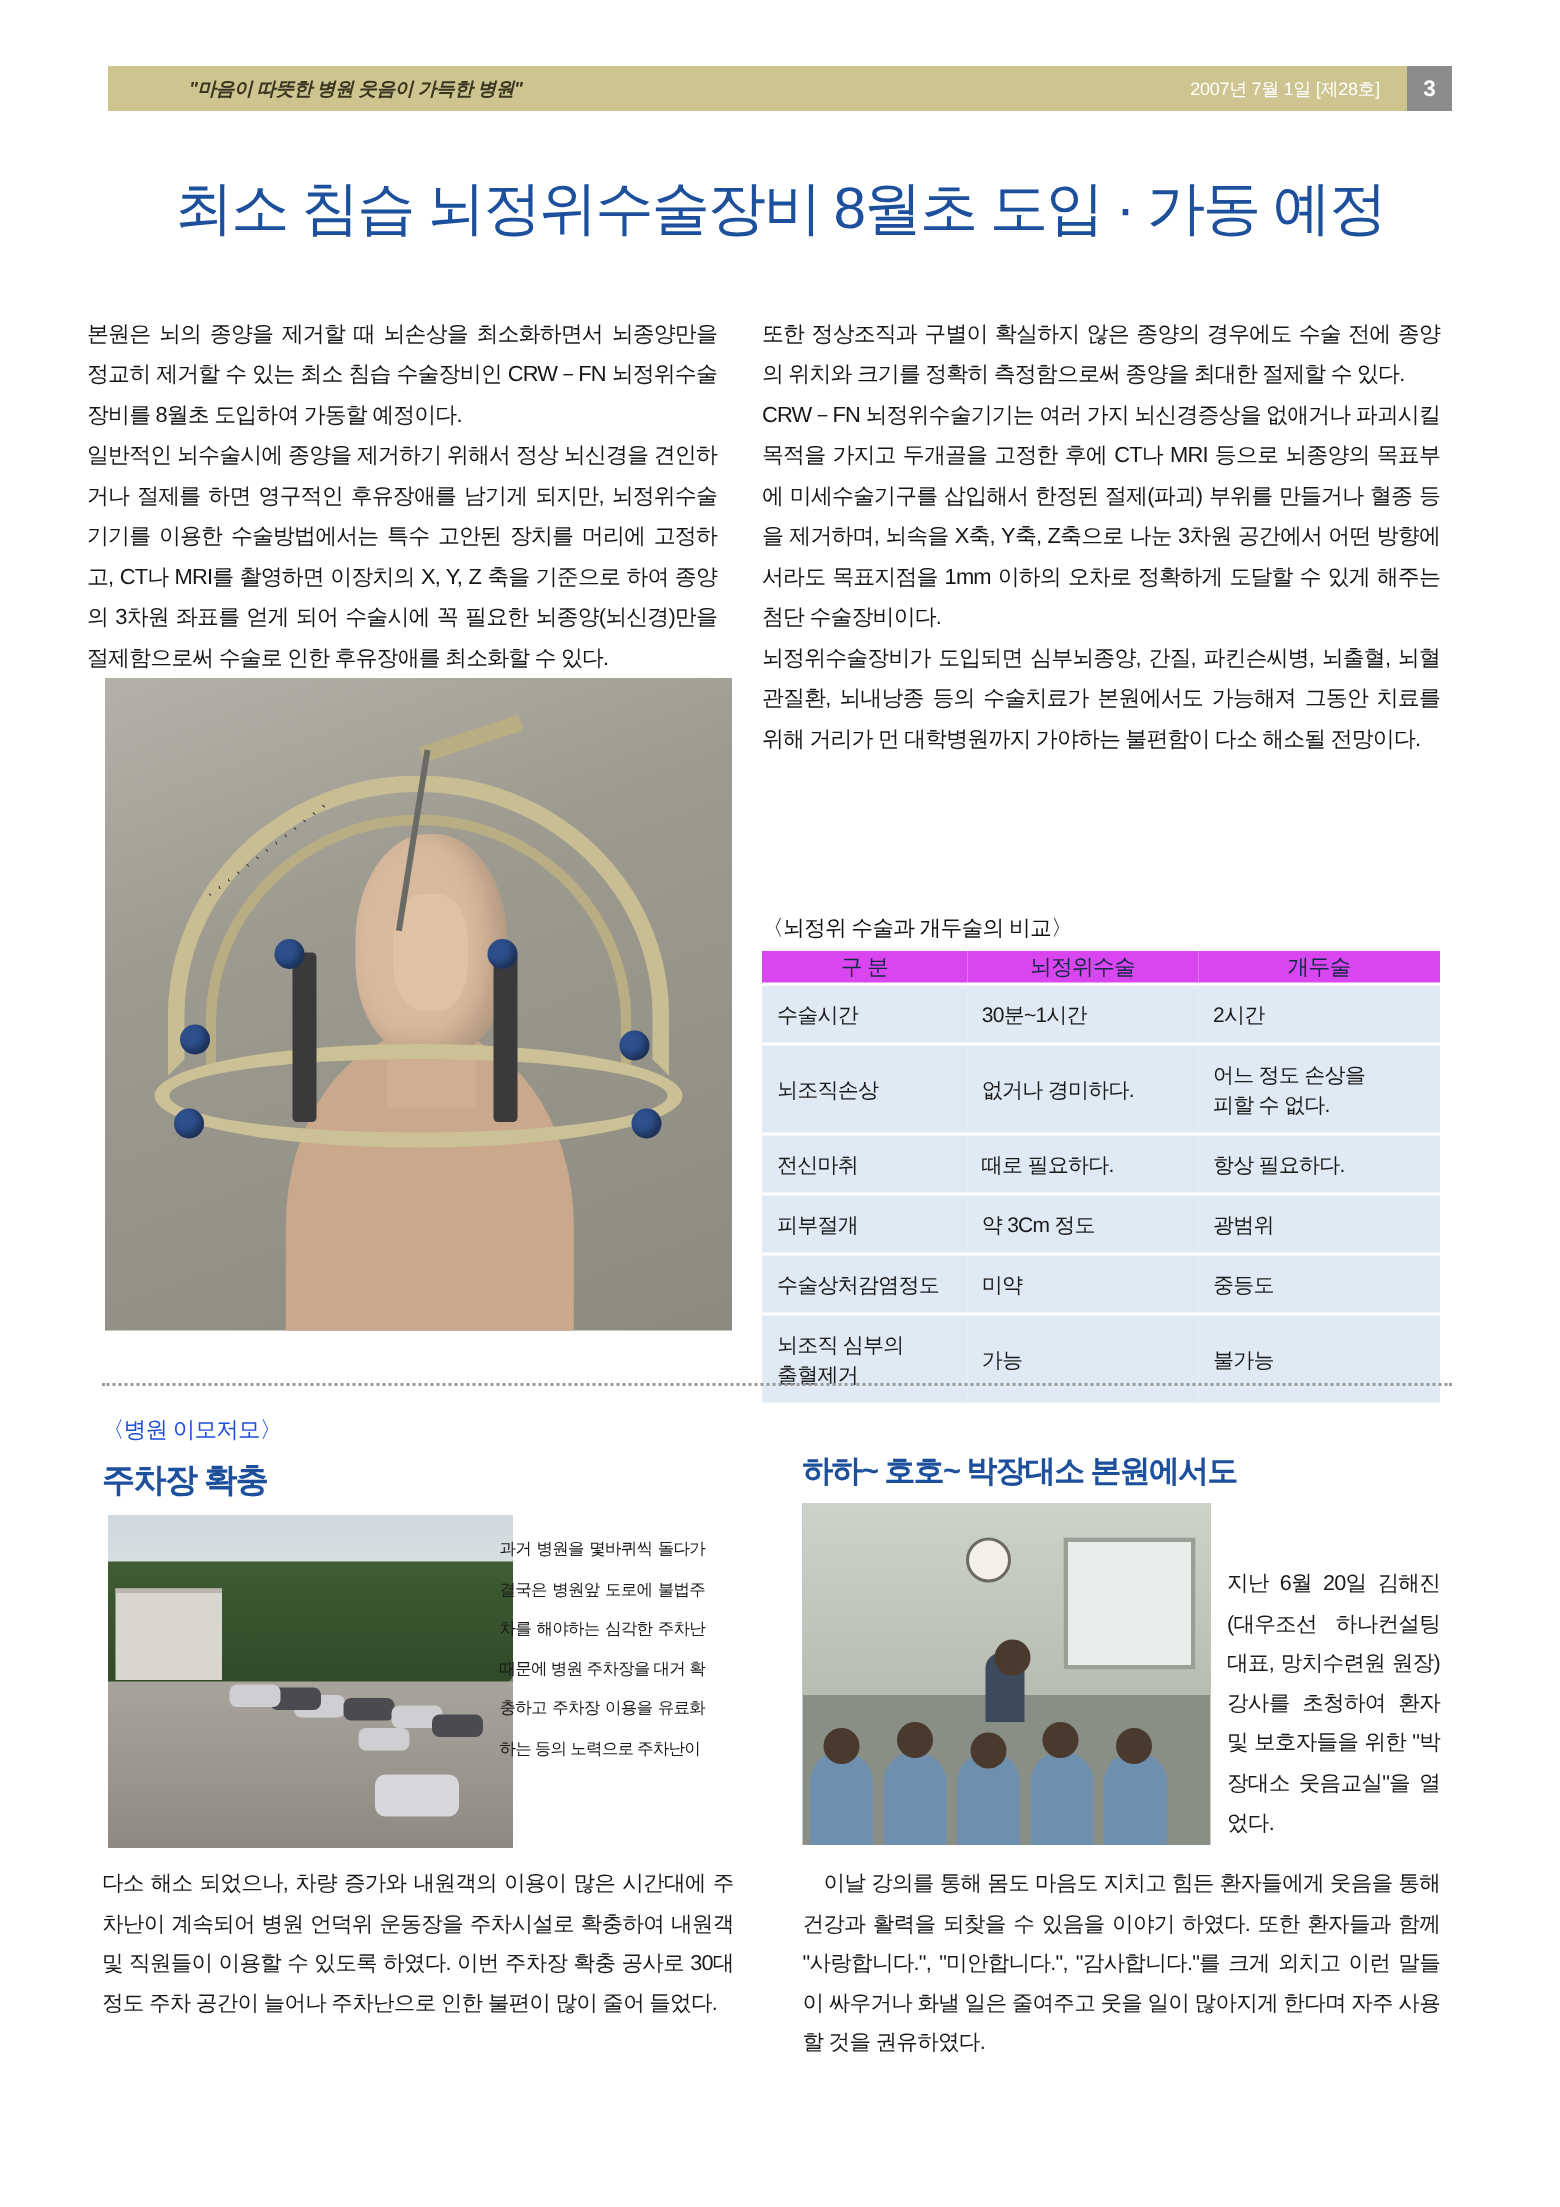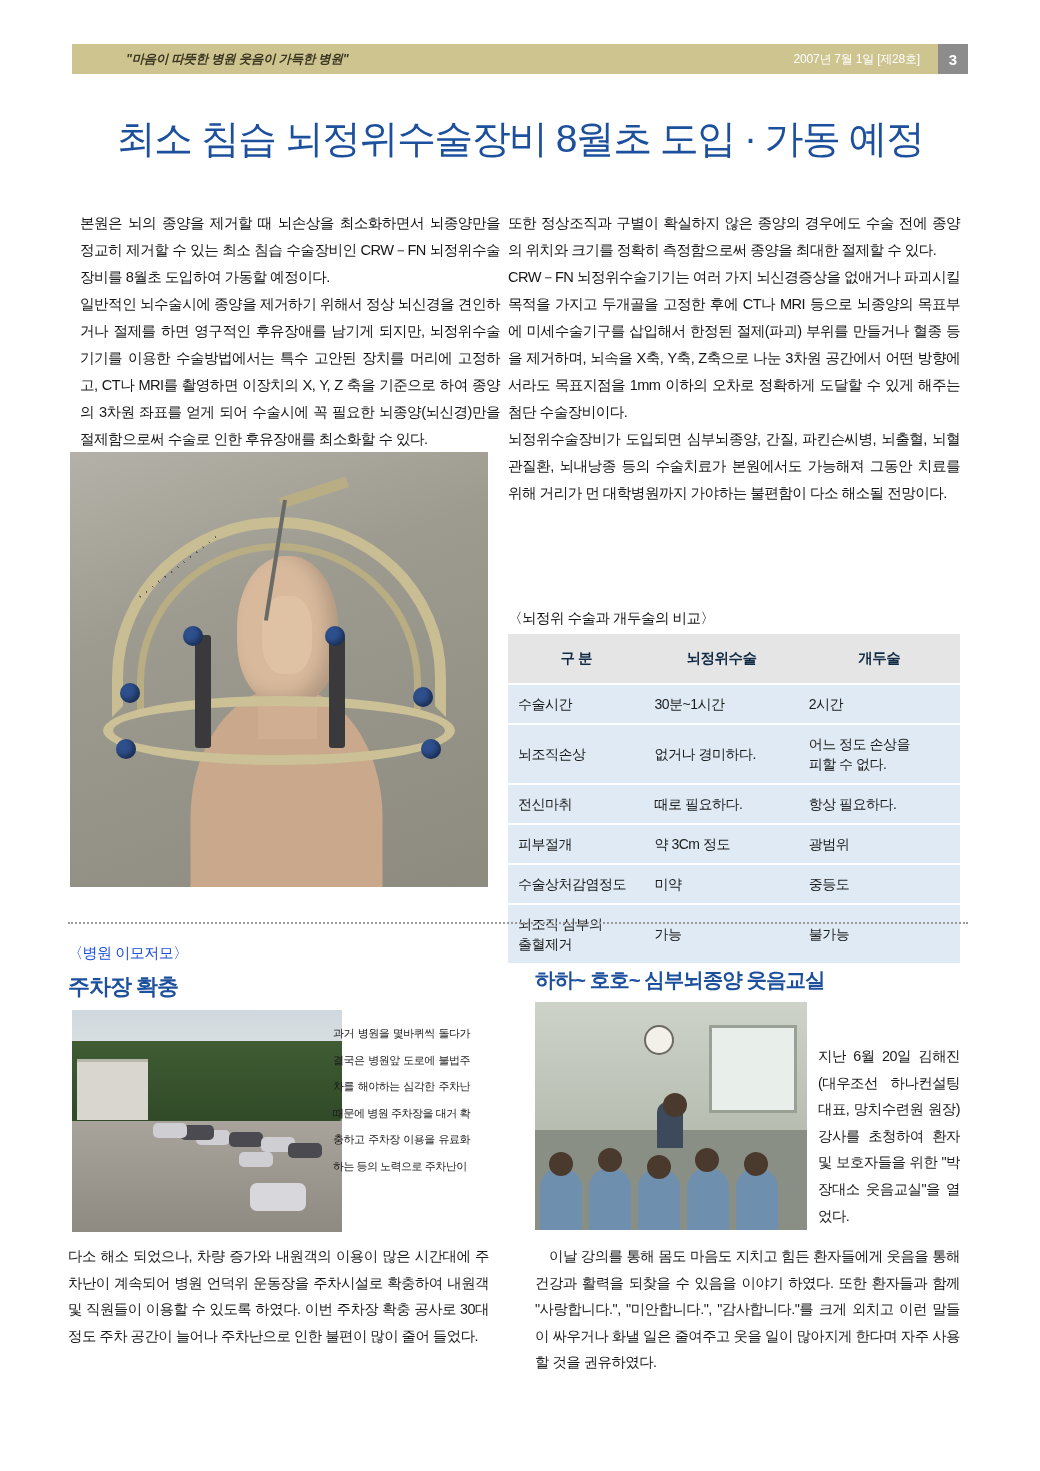--- a/index.html
+++ b/index.html
@@ -76,21 +76,21 @@
     font-size: 39px;
     font-weight: normal;
     color: #1c4f9c;
     letter-spacing: -1.6px;
     white-space: nowrap;
   }
 
   
   .col-left {
     position: absolute;
-    left: 80px;
+    left: 58px;
     top: 210px;
     width: 420px;
   }
   .col-right {
     position: absolute;
     left: 508px;
     top: 210px;
     width: 452px;
   }
   .body-text {
@@ -244,24 +244,24 @@
   .cmp-table {
     position: absolute;
     left: 508px;
     top: 634px;
     width: 452px;
     border-collapse: collapse;
     font-size: 14px;
     letter-spacing: -0.5px;
   }
   .cmp-table th {
-    background: #e5e5e5;
+    background: #d946ef;
     color: #102a45;
-    font-weight: bold;
-    padding: 15px 6px;
+    font-weight: normal;
+    padding: 1px 6px;
     text-align: center;
     border-bottom: 2px solid #ffffff;
     font-size: 14.5px;
   }
   .cmp-table td {
     background: #dfeaf4;
     padding: 9px 10px;
     vertical-align: middle;
     border-bottom: 2px solid #ffffff;
     line-height: 20px;
@@ -535,21 +535,21 @@
     <div class="pp-car dark" style="left:80%; top:60%;"></div>
     <div class="pp-car" style="left:62%; top:64%;"></div>
     <div class="pp-car dark" style="left:40%; top:52%;"></div>
     <div class="pp-car big" style="left:66%; top:78%;"></div>
     <div class="pp-car" style="left:30%; top:51%;"></div>
   </div>
 
   <div class="parking-right-text">과거 병원을 몇바퀴씩 돌다가 결국은 병원앞 도로에 불법주차를 해야하는 심각한 주차난 때문에 병원 주차장을 대거 확충하고 주차장 이용을 유료화하는 등의 노력으로 주차난이</div>
   <div class="parking-bottom-text">다소 해소 되었으나, 차량 증가와 내원객의 이용이 많은 시간대에 주차난이 계속되어 병원 언덕위 운동장을 주차시설로 확충하여 내원객 및 직원들이 이용할 수 있도록 하였다. 이번 주차장 확충 공사로 30대 정도 주차 공간이 늘어나 주차난으로 인한 불편이 많이 줄어 들었다.</div>
 
-  <div class="sub-head-right">하하~ 호호~ 심부뇌종양 웃음교실</div>
+  <div class="sub-head-right">하하~ 호호~ 박장대소 본원에서도</div>
 
   <div class="photo-class">
     <div class="pc-wall"></div>
     <div class="pc-window"></div>
     <div class="pc-clock"></div>
     <div class="pc-speaker"></div>
     <div class="pc-head" style="left:47%; top:40%;"></div>
     <div class="pc-person" style="left:2%;"></div>
     <div class="pc-head" style="left:5%; top:66%;"></div>
     <div class="pc-person" style="left:20%;"></div>

